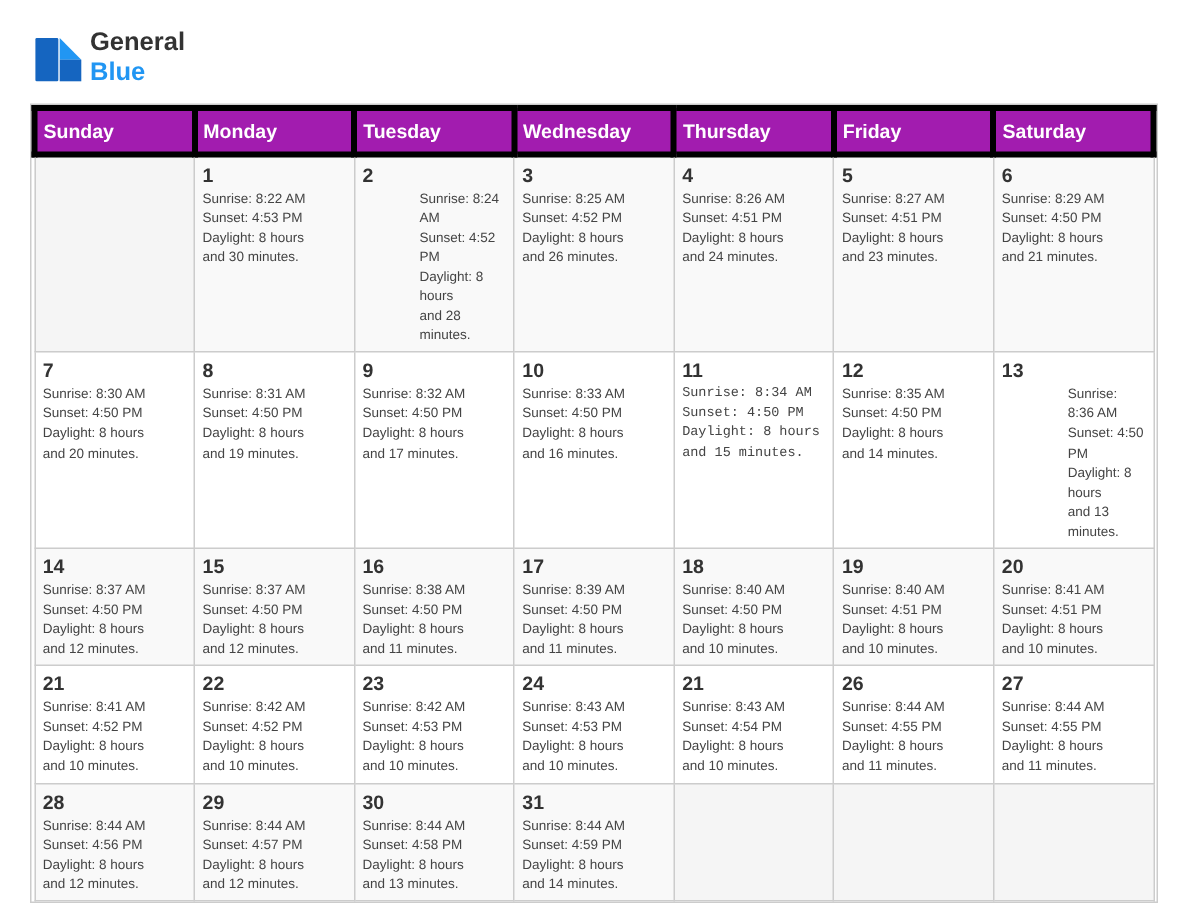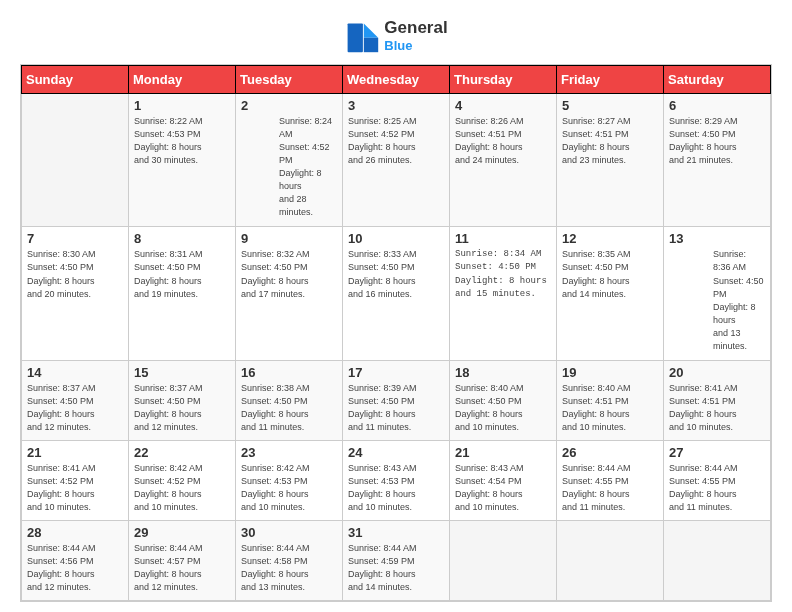--- a/index.html
+++ b/index.html
@@ -12,21 +12,21 @@
     }
     .page {
       width: 792px;
       height: 612px;
       padding: 18px 20px 10px 20px;
       display: flex;
       flex-direction: column;
     }
     .header {
       display: flex;
-      justify-content: center;
+      justify-content: space-between;
       align-items: flex-start;
       margin-bottom: 10px;
     }
     .logo {
       display: flex;
       align-items: center;
       gap: 4px;
     }
     .logo-icon {
       width: 36px;
@@ -50,27 +50,27 @@
       border: 1px solid #ccc;
       border-collapse: collapse;
       width: 100%;
     }
     .calendar table {
       width: 100%;
       border-collapse: collapse;
       height: 100%;
     }
     .calendar thead tr th {
-      background-color: #ef4444;
+      background-color: #a21caf;
       color: #fff;
       font-size: 13px;
       font-weight: bold;
       padding: 6px 4px;
       text-align: left;
-      border: 1px solid #000000;
+      border: 4px solid #000000;
     }
     .calendar tbody tr td {
       border: 1px solid #ccc;
       vertical-align: top;
       padding: 4px 5px;
       font-size: 9.5px;
       color: #333;
       width: calc(100% / 7);
     }
     .calendar tbody tr {
@@ -101,21 +101,21 @@
 <div class="page">
   <div class="header">
     <div class="logo">
       <svg class="logo-icon" viewBox="0 0 40 40">
         <polygon points="22,6 38,22 22,22" fill="#2196F3"></polygon>
         <polygon points="22,22 38,22 38,38 22,38" fill="#1565C0"></polygon>
         <rect x="4" y="6" width="17" height="32" fill="#1565C0" rx="1"></rect>
       </svg>
       <div>
         <div style="font-size:17px;font-weight:bold;color:#333;line-height:1.2;">General</div>
-        <div style="font-size:13px;font-weight:bold;color:#2196F3;line-height:1.2;">Blue</div>
+        <div style="font-size:17px;font-weight:bold;color:#2196F3;line-height:1.2;">Blue</div>
       </div>
     </div>
   </div>
   <div class="calendar">
     <table>
       <thead>
         <tr id="weekday-header">
         <th>Sunday</th>
             <th>Monday</th>
             <th>Tuesday</th>

